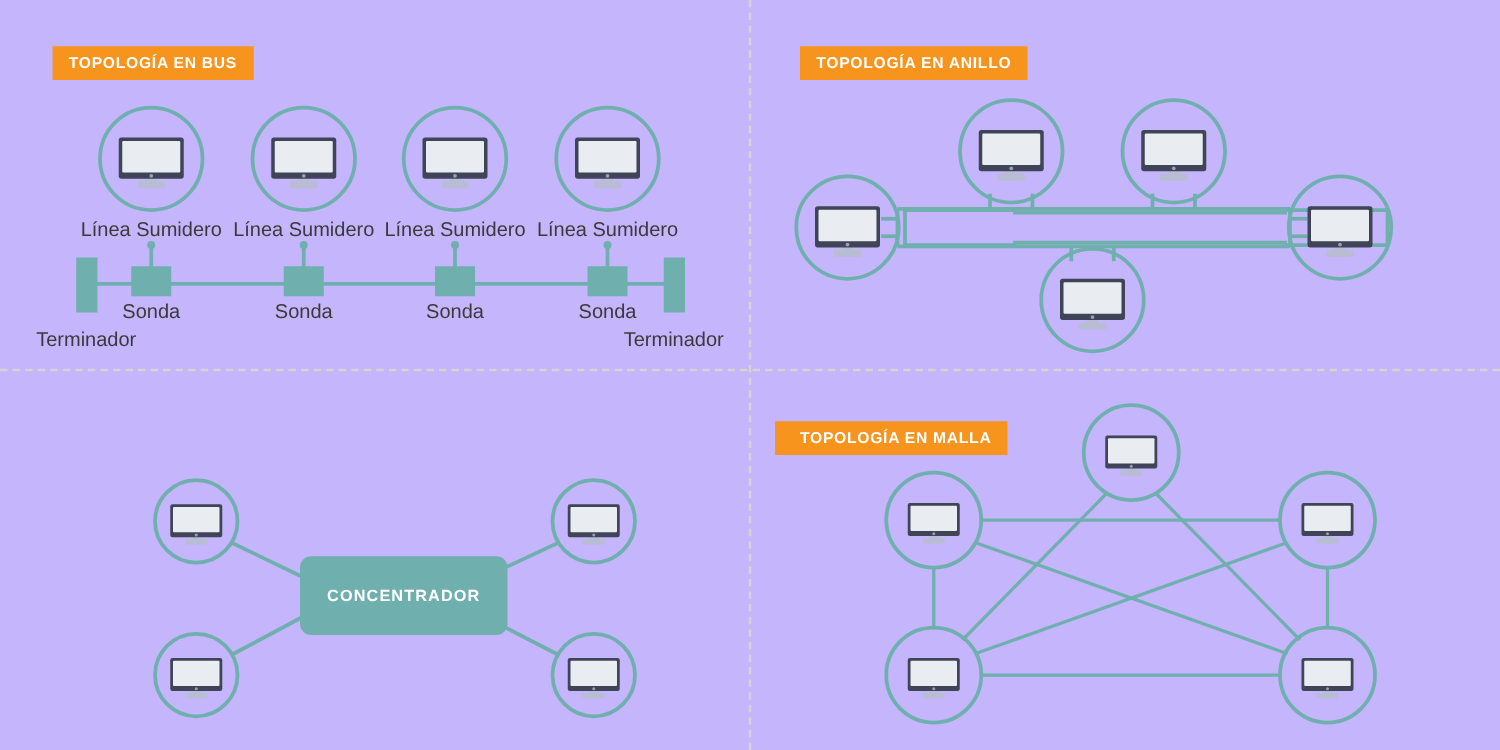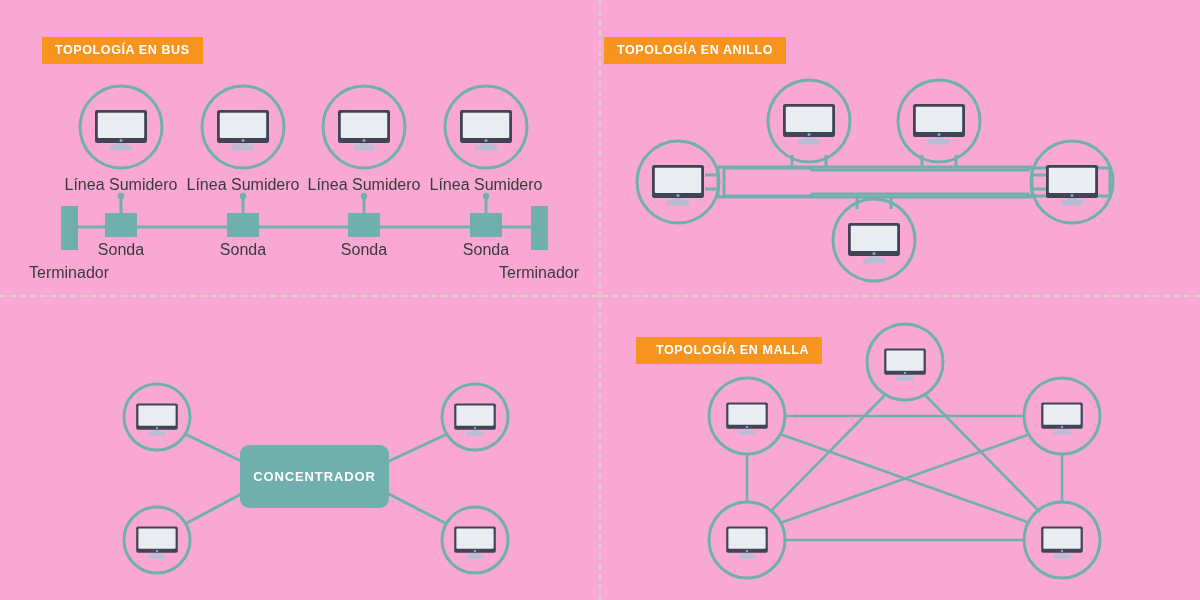--- a/index.html
+++ b/index.html
@@ -7,21 +7,21 @@
     padding: 0;
     background: #f2f2f1;
   }
   body {
     font-family: "Liberation Sans", sans-serif;
   }
   #page {
     position: relative;
     width: 1200px;
     height: 600px;
-    background: #f9a8d4;
+    background: #c4b5fd;
     overflow: hidden;
     text-align: right;
   }
 
   
   .divider-v {
     position: absolute;
     left: 599px;
     top: 0;
     width: 0;
@@ -43,23 +43,23 @@
     background: #f7941e;
     color: #ffffff;
     font-size: 12.5px;
     font-weight: bold;
     letter-spacing: 0.6px;
     padding: 7px 13px 7px 13px;
     white-space: nowrap;
     line-height: 1;
   }
   #badge-bus      { left: 42px;  top: 37px; }
-  #badge-anillo   { left: 604px; top: 37px; }
+  #badge-anillo   { left: 640px; top: 37px; }
   #badge-estrella { left: 42px;  top: 337px; }
-  #badge-malla    { left: 636px; top: 337px; padding-left: 20px; }
+  #badge-malla    { left: 620px; top: 337px; padding-left: 20px; }
 
   
   .layer {
     position: absolute;
     left: 0;
     top: 0;
     width: 1200px;
     height: 600px;
     overflow: visible;
   }
@@ -235,17 +235,17 @@
   <div class="label" style="left:486px; top:177px;">Línea Sumidero</div>
 
   <div class="label" style="left:121px; top:242px;">Sonda</div>
   <div class="label" style="left:243px; top:242px;">Sonda</div>
   <div class="label" style="left:364px; top:242px;">Sonda</div>
   <div class="label" style="left:486px; top:242px;">Sonda</div>
 
   <div class="label" style="left:69px; top:265px;">Terminador</div>
   <div class="label" style="left:539px; top:265px;">Terminador</div>
 
-  <div class="hub" style="left:240px; top:445px; width:149px; height:63px;">
+  <div class="hub" style="left:240px; top:445px; width:166px; height:63px;">
     <span>CONCENTRADOR</span>
   </div>
 
 </div>
 
 </body></html>

